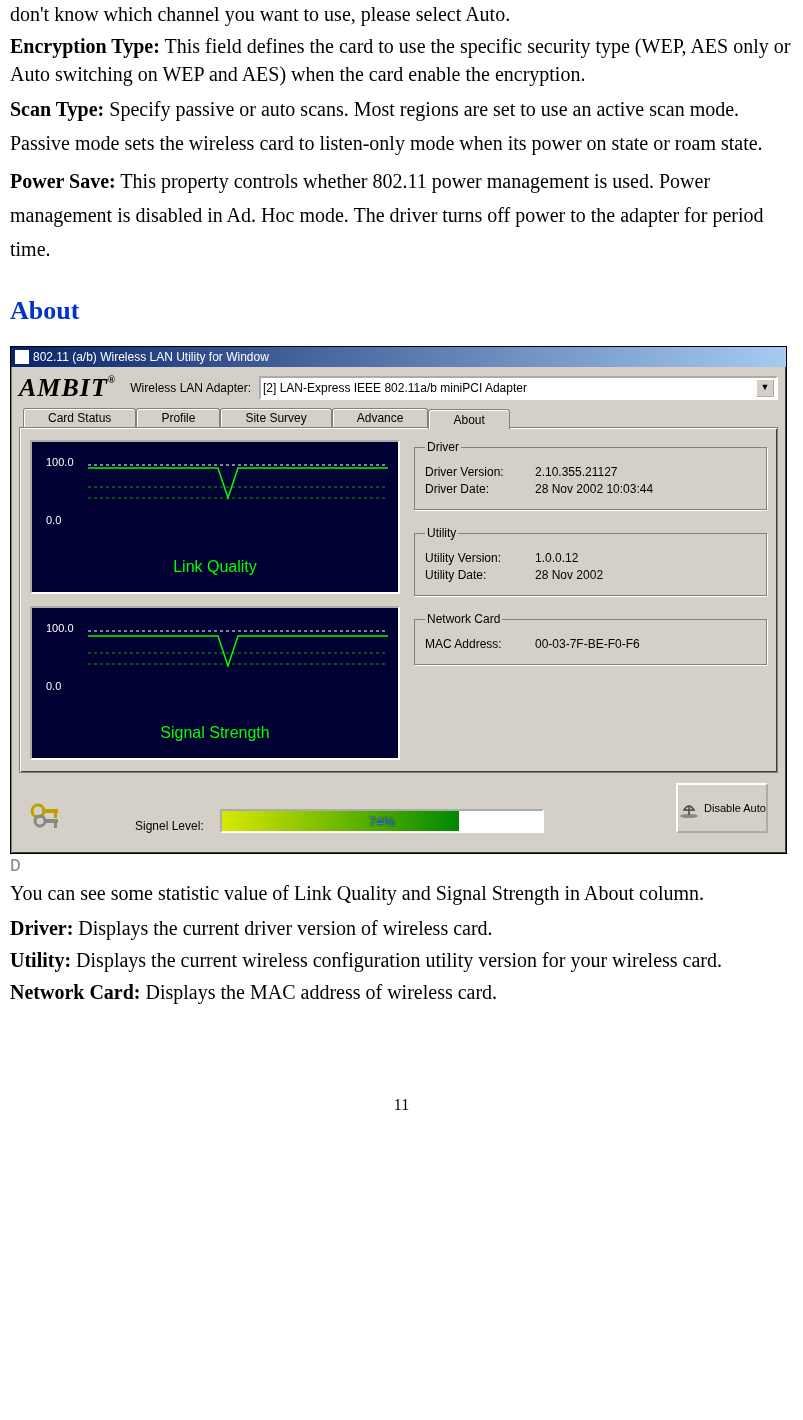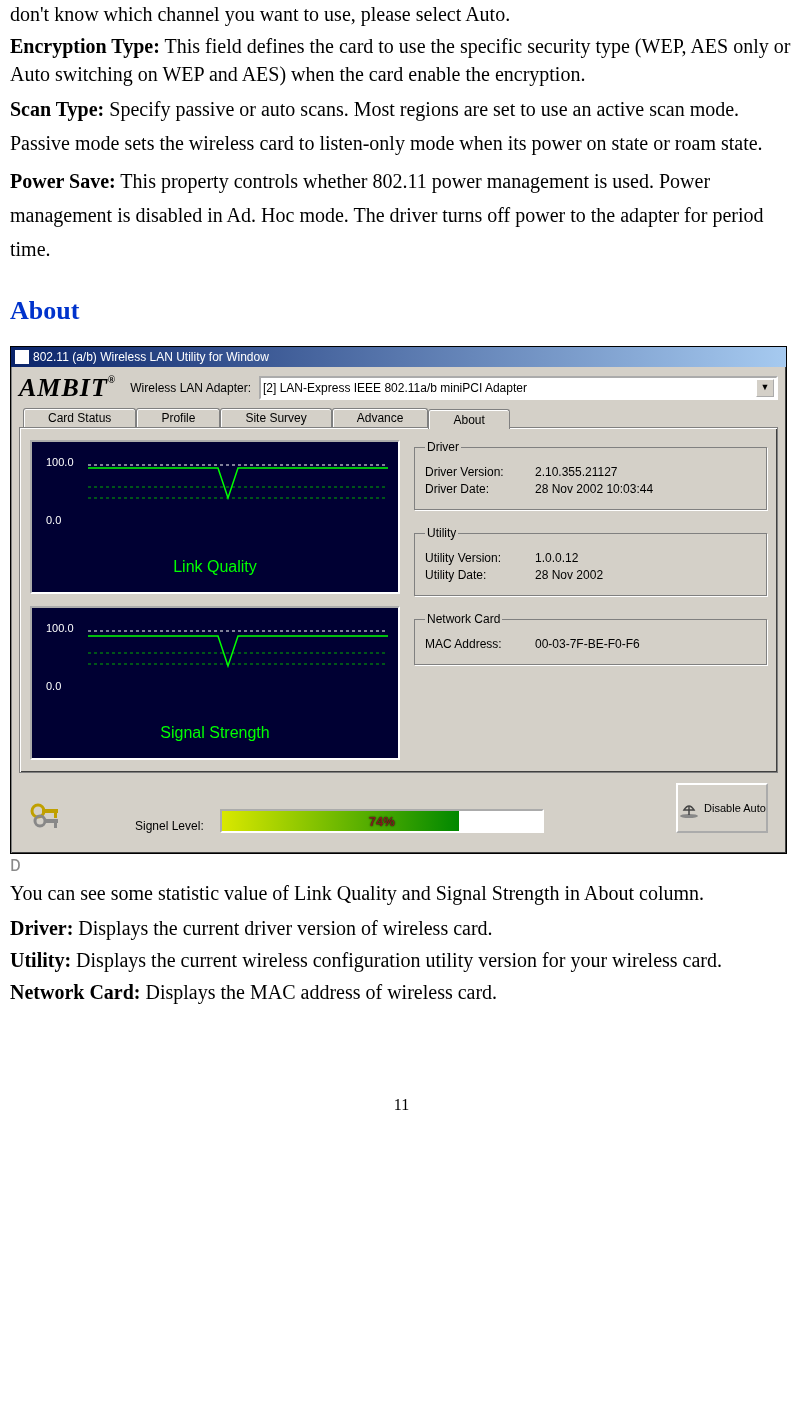--- a/index.html
+++ b/index.html
@@ -224,22 +224,22 @@
     height: 100%;
     width: 74%;
     background: linear-gradient(to right, #d9e800, #008800);
   }
   .progress-text {
     position: absolute;
     top: 0; left: 0; right: 0; bottom: 0;
     display: flex;
     align-items: center;
     justify-content: center;
-    color: #7f1d1d;
-    font-weight: bold;
+    color: #3b82f6;
+    font-weight: normal;
     font-size: 13px;
     text-shadow: 0 0 2px #000;
   }
   .disable-btn {
     margin-left: auto;
     width: 88px;
     height: 46px;
     border: 2px outset #fff;
     background: #d4d0c8;
     display: flex;

